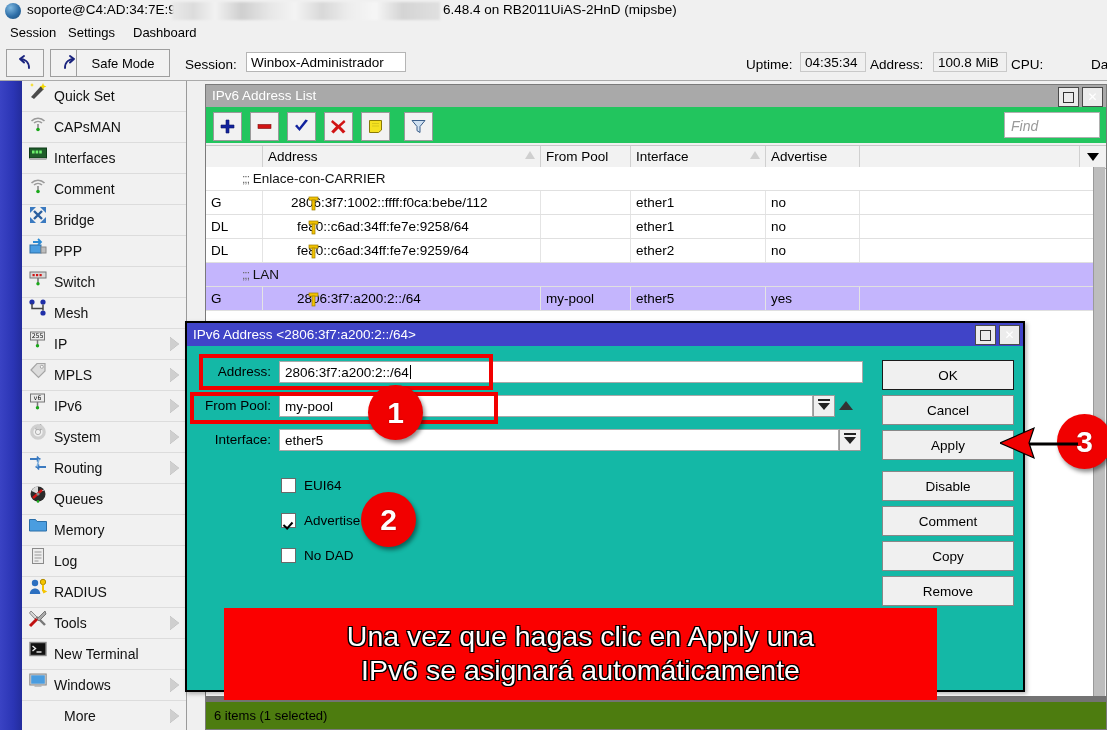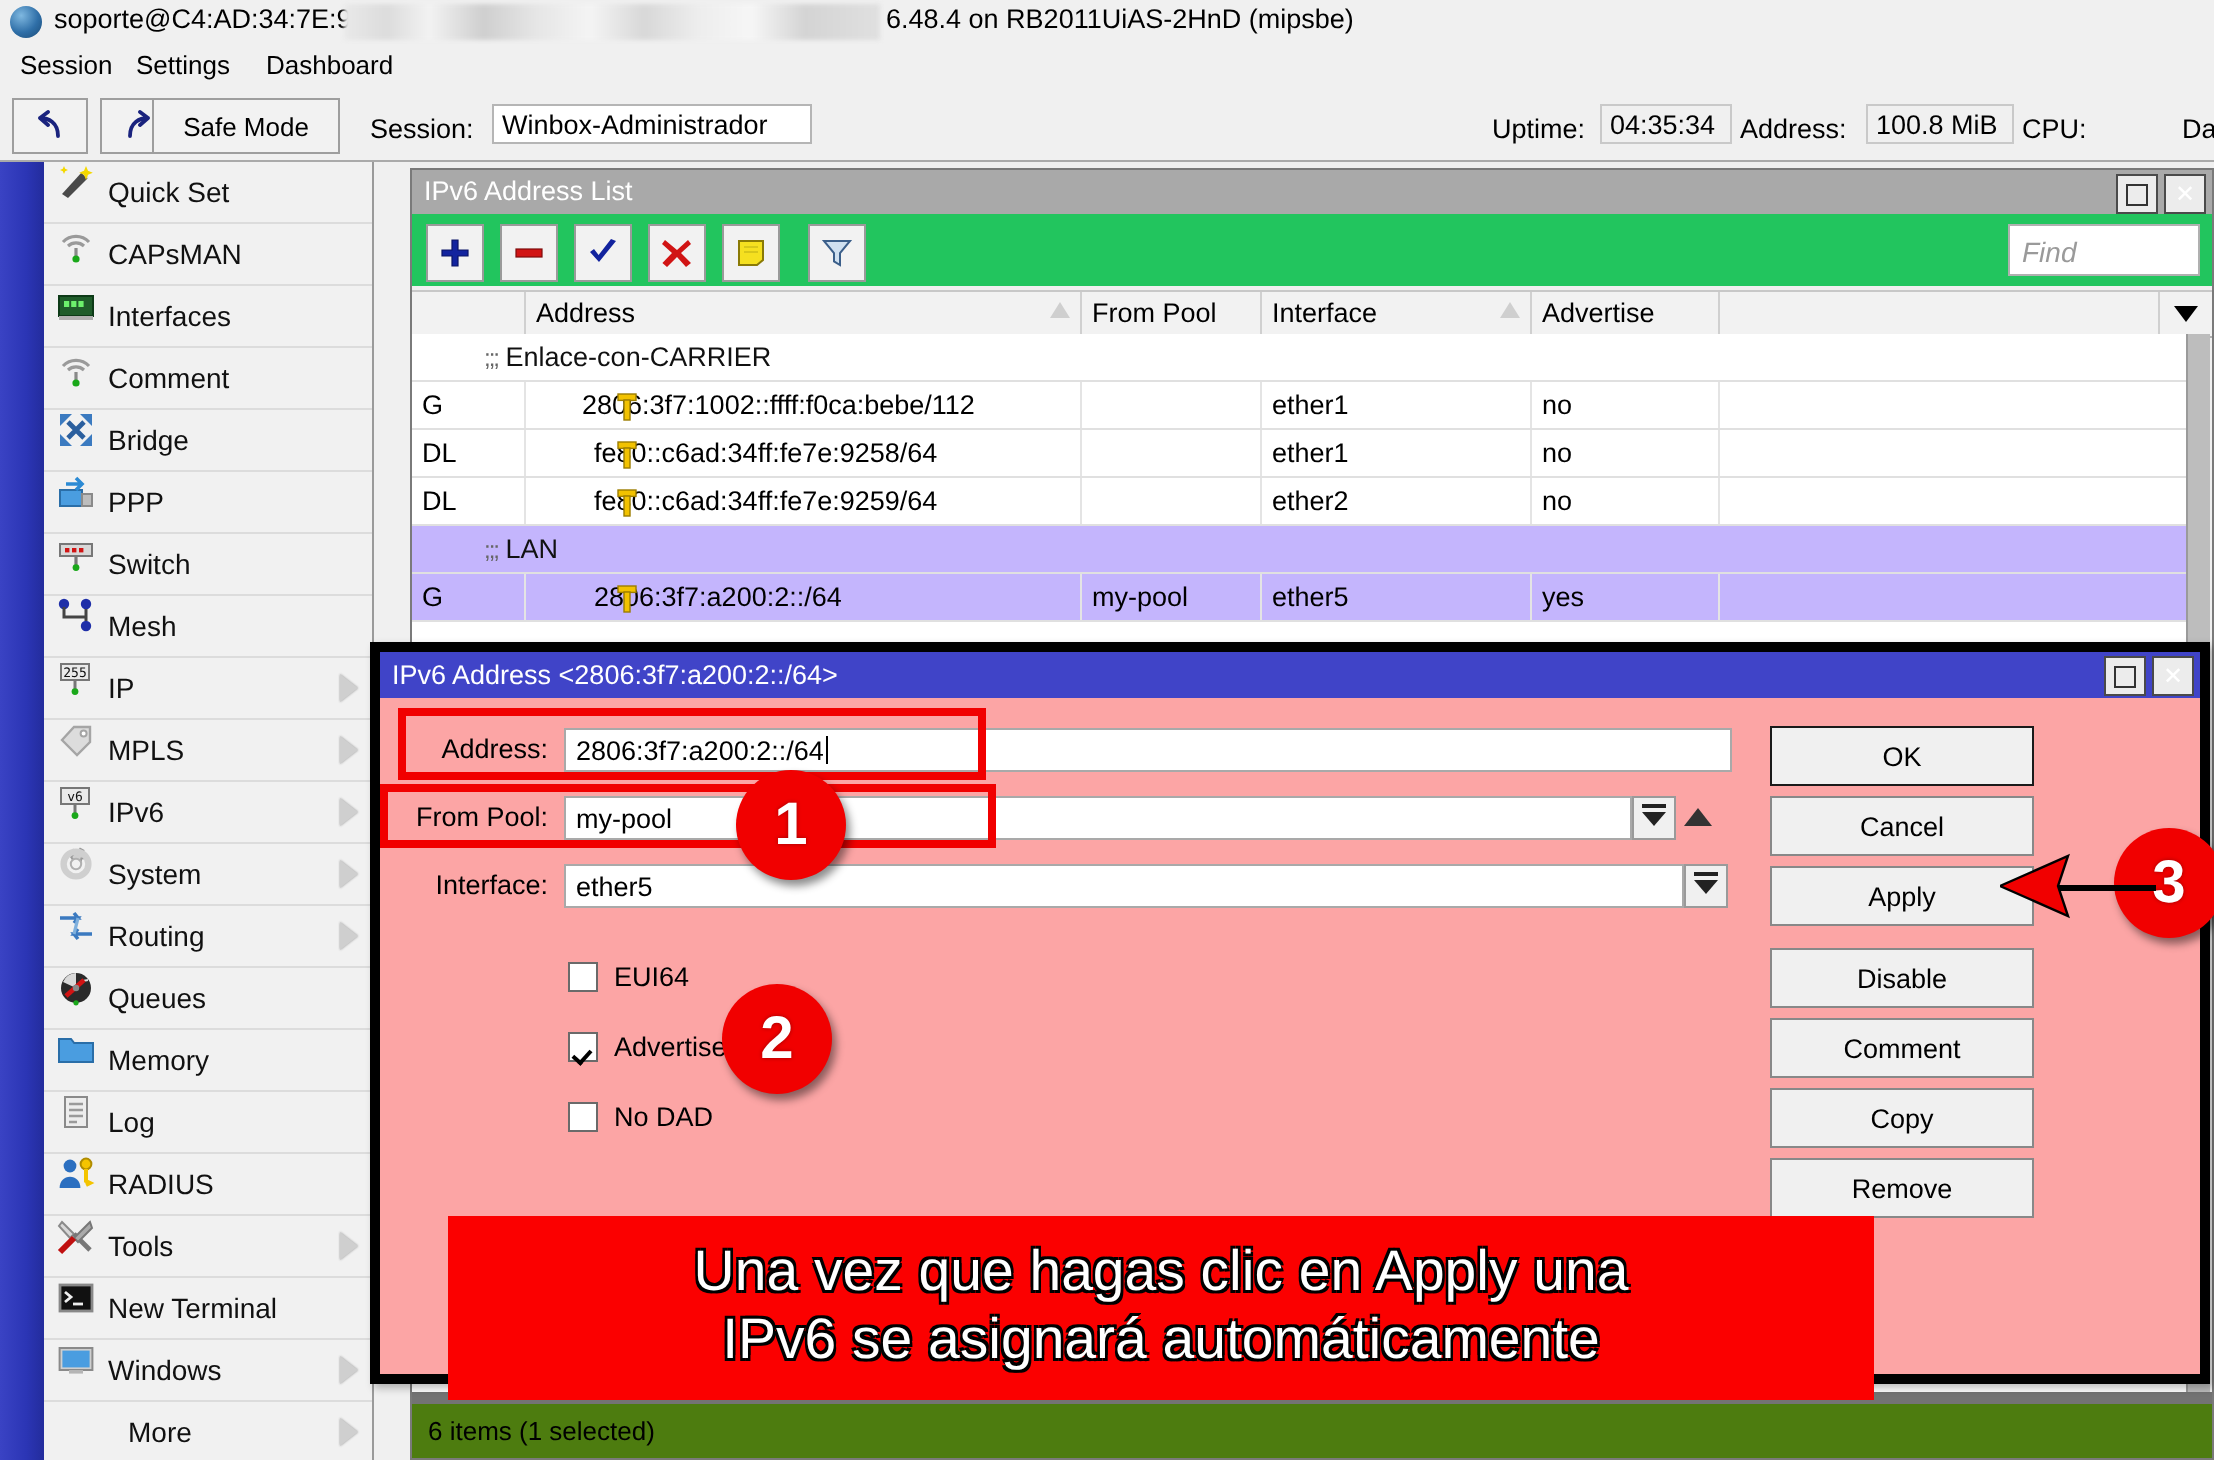--- a/index.html
+++ b/index.html
@@ -143,22 +143,22 @@
     position:absolute;right:1px;top:82px;bottom:28px;width:11px;background:#bdbdbd;
     border-left:1px solid #9a9a9a;
   }
   .statusbar{
     position:absolute;left:0;right:0;bottom:0;height:27px;background:#4d7c0f;
     border-top:6px solid #737373;font-size:13px;line-height:27px;padding-left:8px;
   }
 
   
   .dlg{
-    position:absolute;left:185px;top:321px;width:920px;height:371px;
-    background:#fca5a5;border:5px solid #000000;box-sizing:border-box;
+    position:absolute;left:185px;top:321px;width:840px;height:371px;
+    background:#14b8a6;border:2px solid #000000;box-sizing:border-box;
     box-shadow:2px 2px 4px rgba(0,0,0,.28);
   }
   .dlg-title{
     position:absolute;left:0;top:0;right:0;height:23px;background:#4044c8;
     color:#fff;font-size:13.5px;line-height:23px;padding-left:6px;
   }
   .dlg-btns{position:absolute;right:3px;top:2px;display:flex;gap:3px;}
   .fld-lbl{
     position:absolute;font-size:13.5px;text-align:right;line-height:22px;height:22px;
   }

